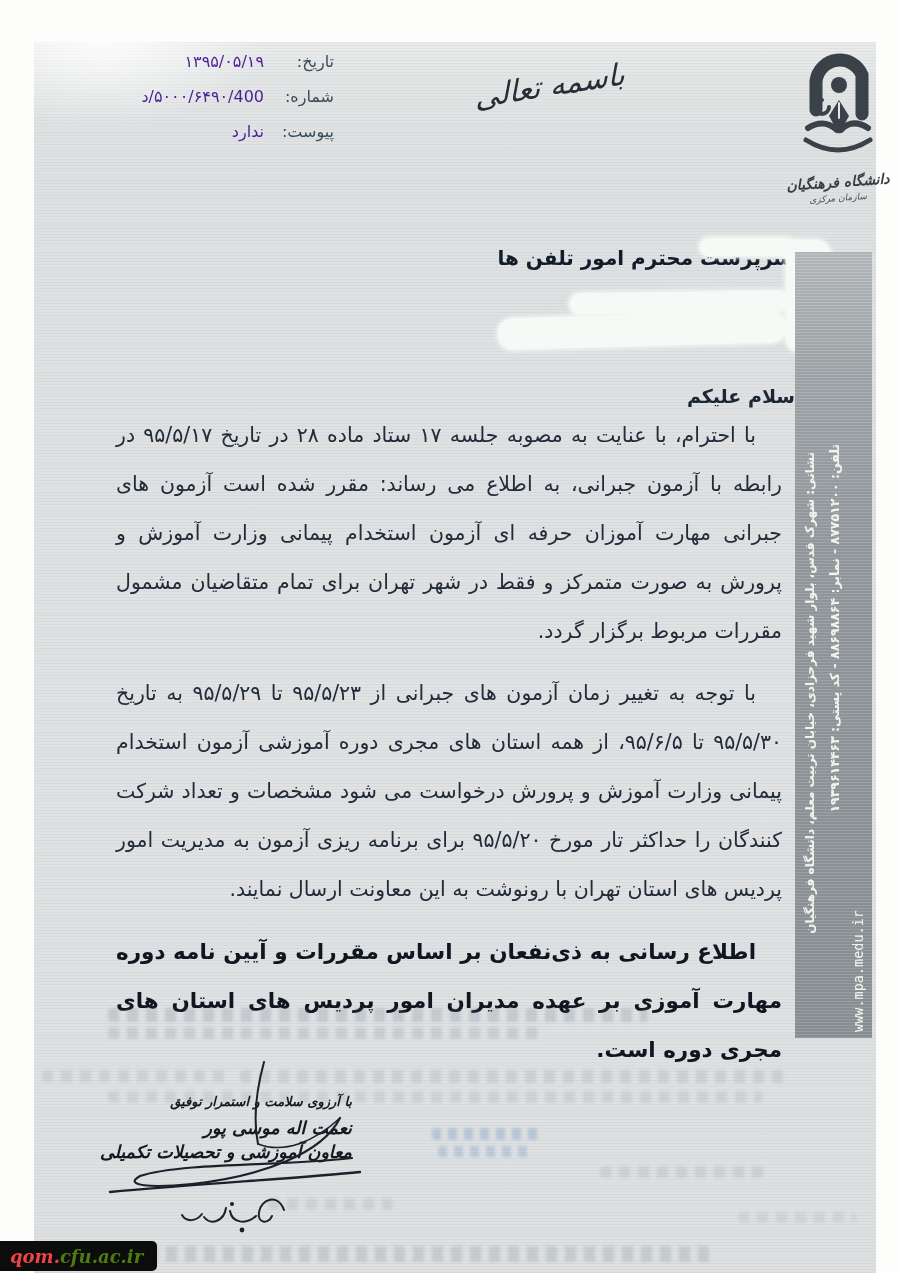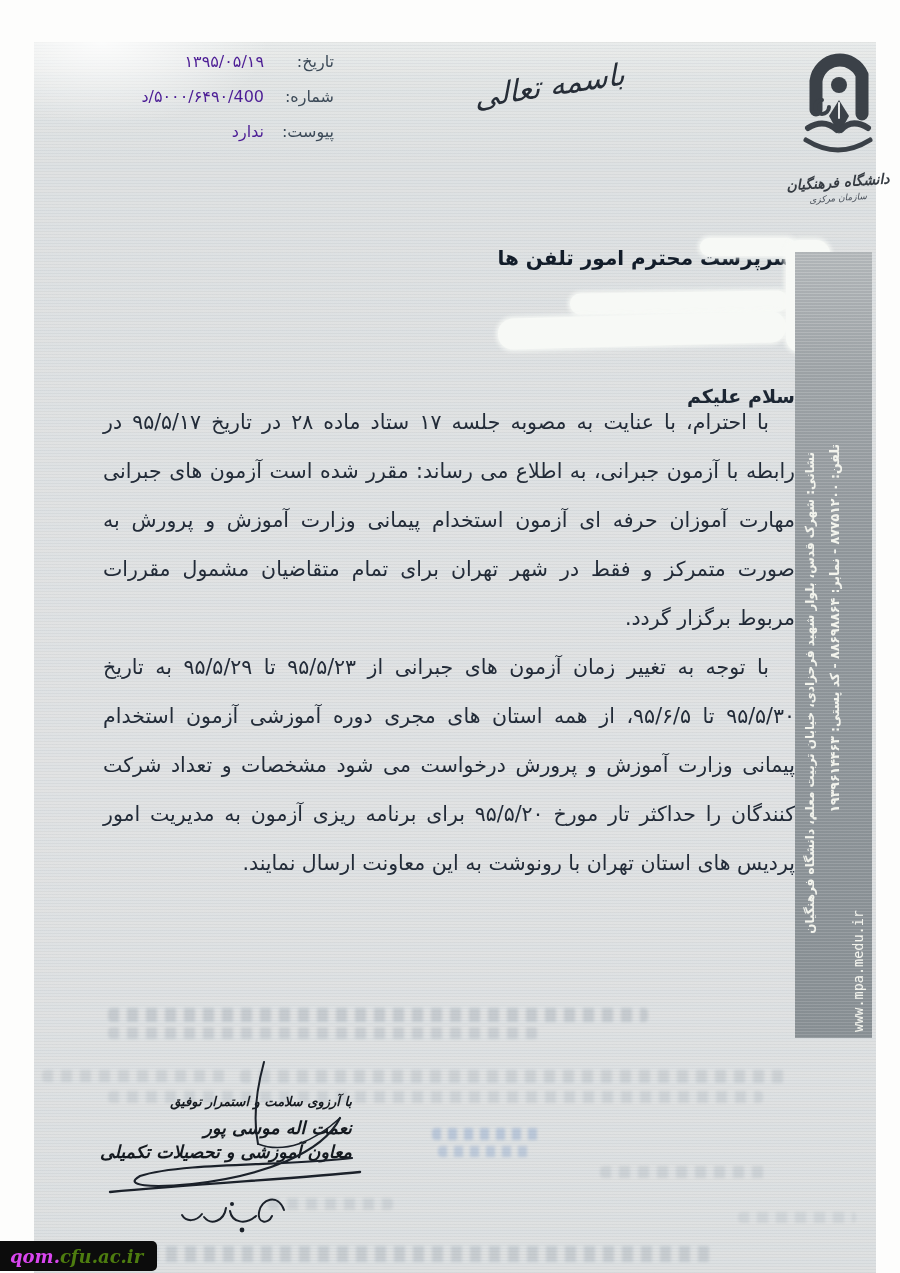--- a/index.html
+++ b/index.html
@@ -50,21 +50,21 @@
   .blob-a{left:570px;top:292px;width:218px;height:21px;border-radius:11px;transform:rotate(-.8deg);}
   .blob-b{left:498px;top:315px;width:288px;height:31px;border-radius:15px;transform:rotate(-1.6deg);}
   .blob-c{left:786px;top:240px;width:44px;height:112px;border-radius:14px;}
   .blob-d{left:700px;top:238px;width:96px;height:18px;border-radius:9px;}
   
   .greeting{position:absolute;right:105px;top:362px;direction:rtl;font-weight:bold;font-size:19px;color:#1c2633;margin-top:23px;}
   .letter-body{
     position:absolute;right:105px;top:398px;width:692px;direction:rtl;
     font-size:20.5px;line-height:49px;color:#222b38;text-align:justify;
   }
-  .letter-body p{margin:0;text-indent:26px;}
+  .letter-body p{margin:13px;text-indent:26px;}
   .letter-body p.emphasis{font-weight:bold;font-size:21.5px;color:#10161f;}
   
   .smudge{
     position:absolute;border-radius:4px;filter:blur(1.6px);
     background:repeating-linear-gradient(90deg,rgba(92,110,128,.45) 0 11px,rgba(0,0,0,0) 11px 19px);
   }
   .smudge.blue{background:repeating-linear-gradient(90deg,rgba(90,130,190,.55) 0 9px,rgba(0,0,0,0) 9px 16px);}
   
   .sig-block{position:absolute;left:72px;top:1094px;width:280px;text-align:right;direction:rtl;color:#14191f;font-style:italic;}
   .sig-line1{font-size:13px;font-weight:bold;}
@@ -87,21 +87,21 @@
   }
   .vt-address{left:803px;top:1018px;width:566px;height:19px;font-size:12px;}
   .vt-contact{left:827px;top:1032px;width:588px;height:19px;font-size:12.5px;letter-spacing:.4px;}
   .vt-web{left:850px;top:1032px;width:258px;height:19px;font-size:13.5px;direction:ltr;font-family:"DejaVu Sans Mono","Liberation Mono",monospace;font-weight:normal;}
   
   .watermark{
     position:absolute;left:0;top:1241px;height:30px;padding:0 14px 0 10px;
     background:#0c0c0c;border-radius:0 5px 5px 0;display:flex;align-items:center;
     font-family:"DejaVu Serif","Liberation Serif",serif;font-style:italic;font-weight:bold;font-size:18px;
   }
-  .watermark .wm-prefix{color:#d946ef;}
+  .watermark .wm-prefix{color:#ef4444;}
   .watermark .wm-domain{color:#4d7c0f;}
 </style>
 </head>
 <body>
 
 <div class="scan"></div>
 
 <div class="meta">
   <div class="row">
     <span class="lbl">تاریخ:</span>
@@ -141,20 +141,21 @@
 <div class="blob blob-d"></div>
 <div class="blob blob-a"></div>
 <div class="blob blob-b"></div>
 <div class="blob blob-c"></div>
 
 <div class="greeting">سلام علیکم</div>
 
 <div class="letter-body">
   <p>با احترام، با عنایت به مصوبه جلسه ۱۷ ستاد ماده ۲۸ در تاریخ ۹۵/۵/۱۷ در رابطه با آزمون جبرانی، به اطلاع می رساند: مقرر شده است آزمون های جبرانی مهارت آموزان حرفه ای آزمون استخدام پیمانی وزارت آموزش و پرورش به صورت متمرکز و فقط در شهر تهران برای تمام متقاضیان مشمول مقررات مربوط برگزار گردد.</p>
   <p>با توجه به تغییر زمان آزمون های جبرانی از ۹۵/۵/۲۳ تا ۹۵/۵/۲۹ به تاریخ ۹۵/۵/۳۰ تا ۹۵/۶/۵، از همه استان های مجری دوره آموزشی آزمون استخدام پیمانی وزارت آموزش و پرورش درخواست می شود مشخصات و تعداد شرکت کنندگان را حداکثر تار مورخ ۹۵/۵/۲۰ برای برنامه ریزی آزمون به مدیریت امور پردیس های استان تهران با رونوشت به این معاونت ارسال نمایند.</p>
+  <p class="emphasis">اطلاع رسانی به ذی‌نفعان بر اساس مقررات و آیین نامه دوره مهارت آموزی بر عهده مدیران امور پردیس های استان های مجری دوره است.</p>
 </div>
 
 <div class="smudge" style="left:108px;top:1008px;width:540px;height:14px;opacity:.42;"></div>
 <div class="smudge" style="left:108px;top:1027px;width:430px;height:12px;opacity:.35;"></div>
 <div class="smudge" style="left:42px;top:1070px;width:185px;height:12px;opacity:.28;"></div>
 <div class="smudge" style="left:240px;top:1070px;width:545px;height:13px;opacity:.3;"></div>
 <div class="smudge" style="left:108px;top:1091px;width:655px;height:12px;opacity:.26;"></div>
 <div class="smudge blue" style="left:432px;top:1128px;width:108px;height:12px;opacity:.5;"></div>
 <div class="smudge blue" style="left:438px;top:1146px;width:95px;height:11px;opacity:.45;"></div>
 <div class="smudge" style="left:600px;top:1166px;width:168px;height:12px;opacity:.28;"></div>

